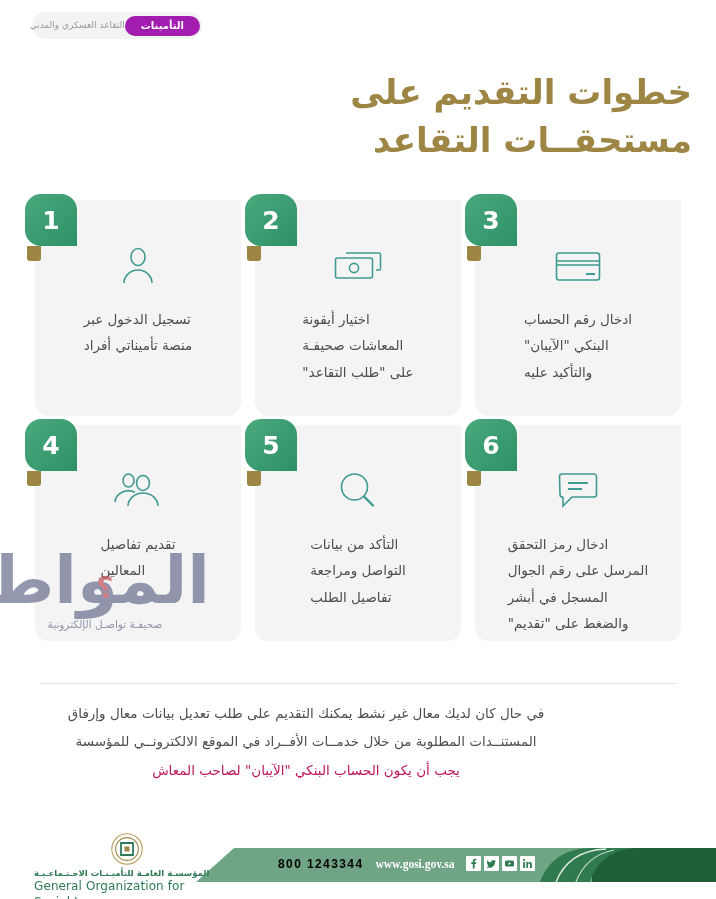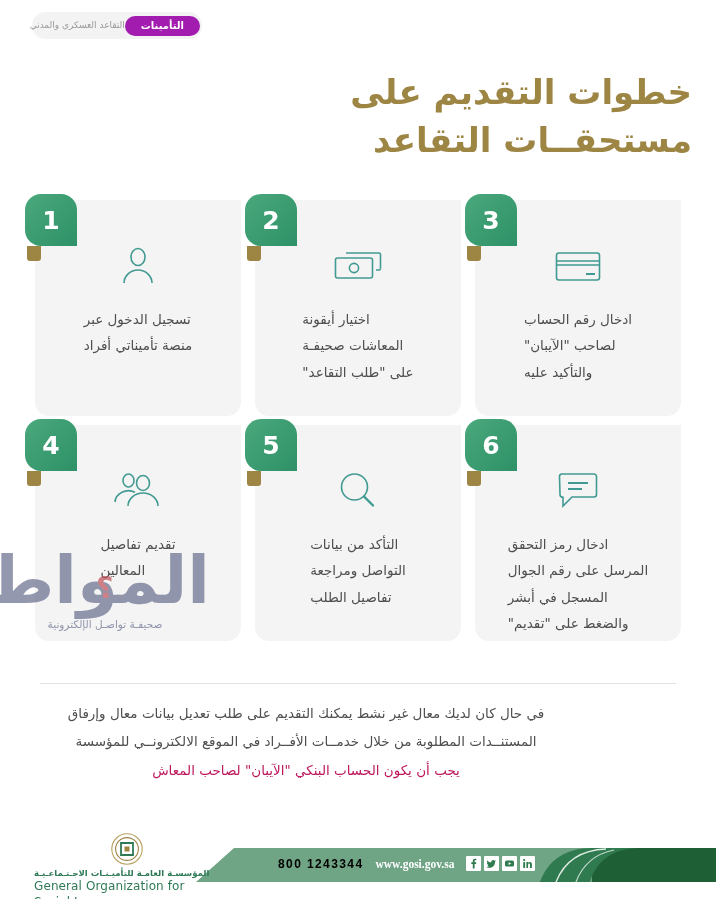--- a/index.html
+++ b/index.html
@@ -348,21 +348,21 @@
         <div class="badge">3</div>
         <div class="card-icon">
           <svg width="46" height="34" viewBox="0 0 46 34" fill="none" stroke="#419a92" stroke-width="1.6">
             <rect x="1.5" y="4" width="43" height="27" rx="2.5"></rect>
             <line x1="1.5" y1="12" x2="44.5" y2="12"></line>
             <line x1="1.5" y1="16" x2="44.5" y2="16"></line>
             <line x1="31" y1="25" x2="40" y2="25" stroke-width="2"></line>
           </svg>
         </div>
         <div class="card-text">ادخال رقم الحساب
-لصاحب "الآيبان"
+البنكي "الآيبان"
 والتأكيد عليه</div>
       </div>
 
       <div class="card badge-right">
         <div class="badge-tab"></div>
         <div class="badge">2</div>
         <div class="card-icon">
           <svg width="48" height="32" viewBox="0 0 48 32" fill="none" stroke="#419a92" stroke-width="1.6">
             <path d="M12 3 h33 a1.5 1.5 0 0 1 1.5 1.5 v14"></path>
             <path d="M46.5 18.5 a1.5 1.5 0 0 1 -1.5 1.5 h-3"></path>

